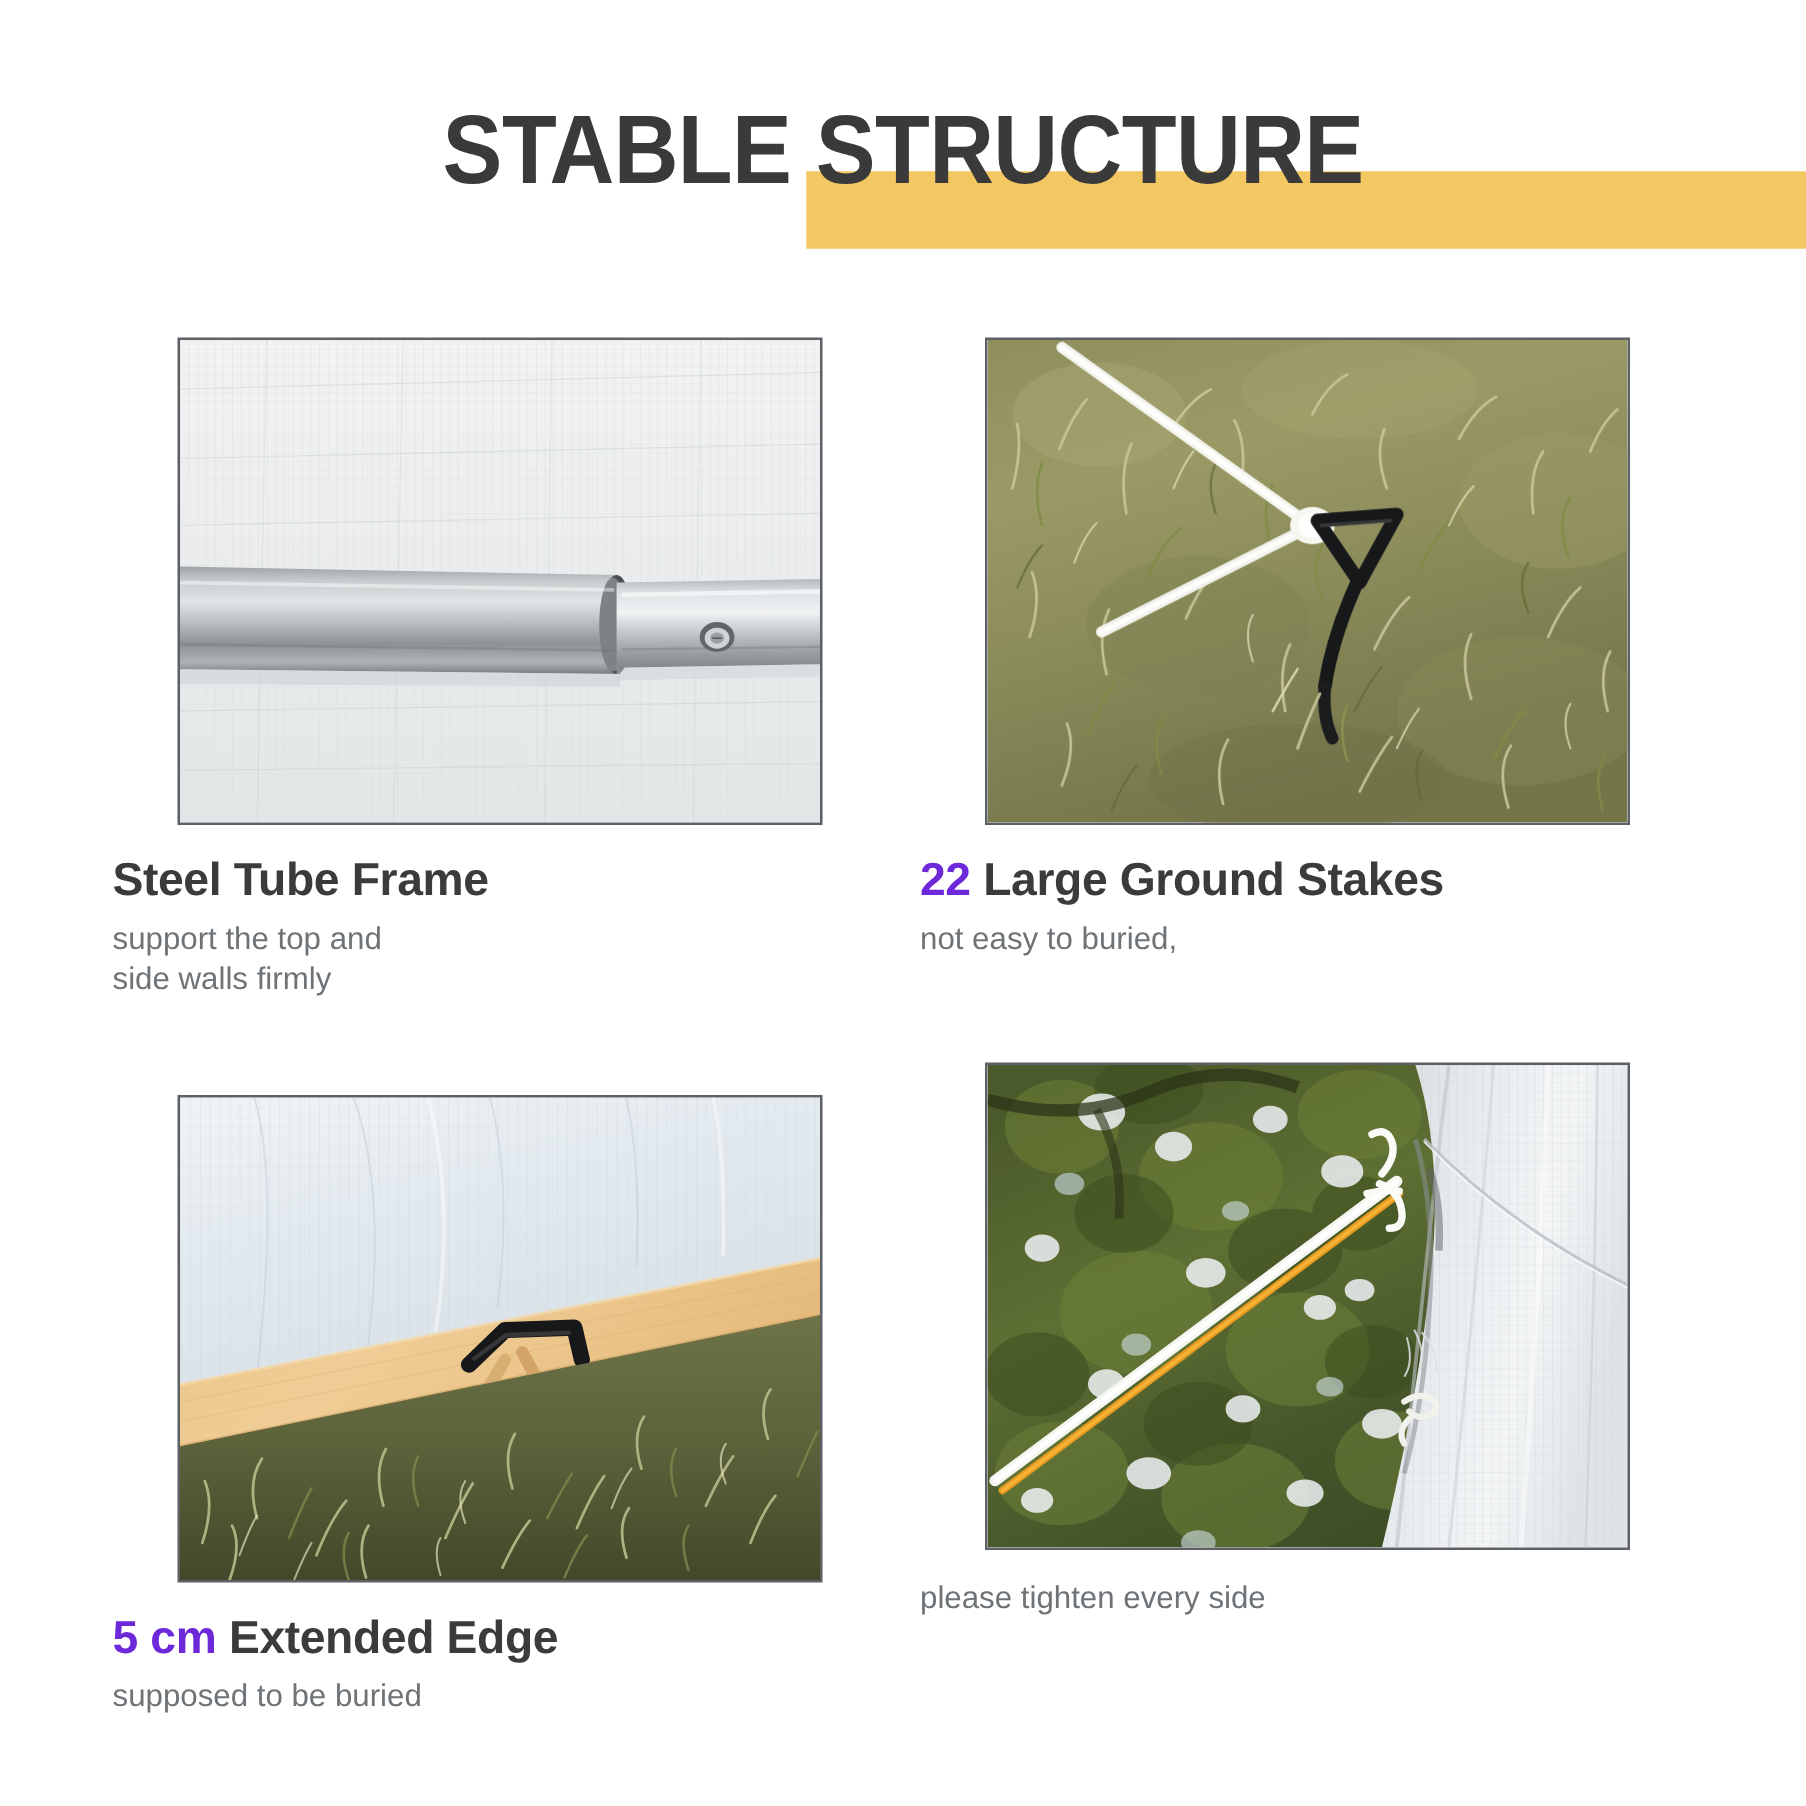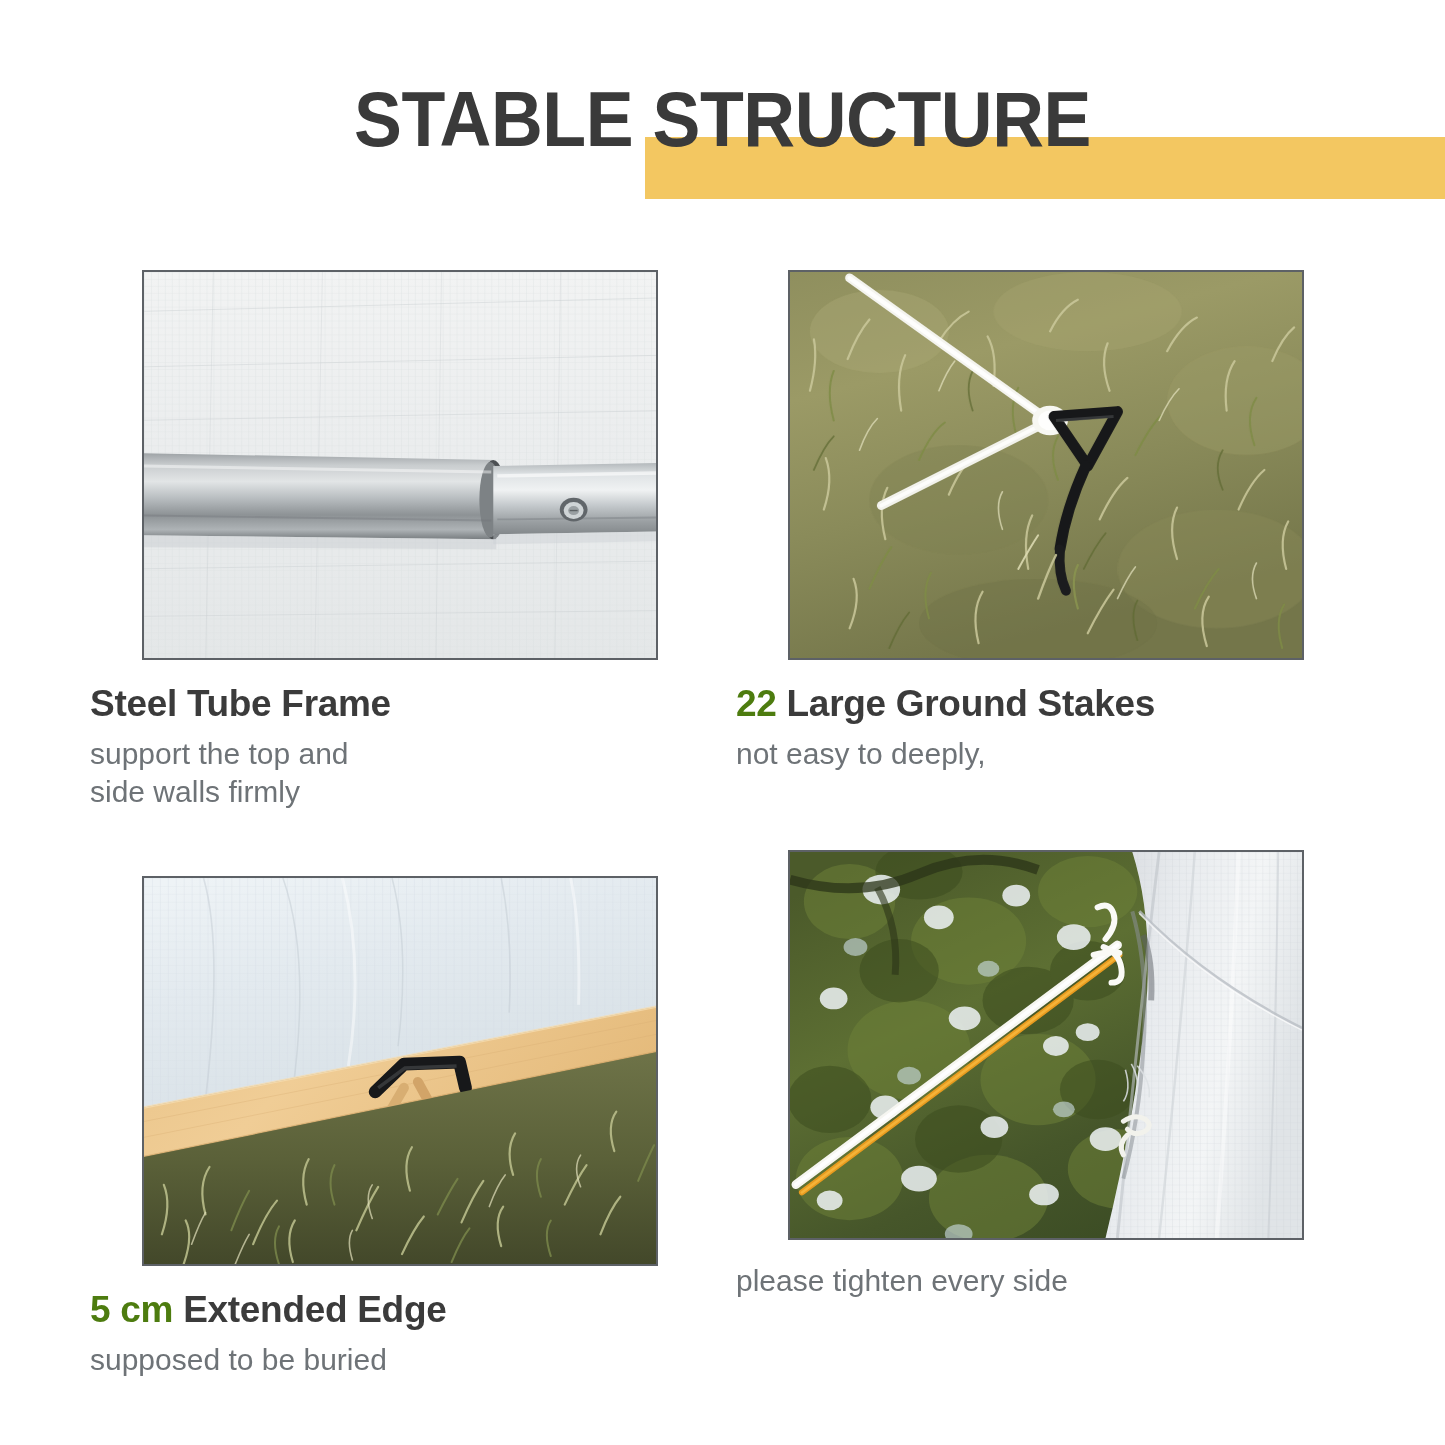--- a/index.html
+++ b/index.html
@@ -81,23 +81,23 @@
     margin-top: 22px;
   }
   .cap-title {
     font-size: 37px;
     font-weight: bold;
     color: #3b3b3b;
     line-height: 1.18;
     letter-spacing: -0.3px;
     white-space: nowrap;
   }
-  .cap-title .num { color: #4d7c0f; }
+  .cap-title .num { color: #6d28d9; }
   .cap-sub {
-    font-size: 30px;
+    font-size: 25px;
     color: #6e7377;
     line-height: 1.28;
     margin-top: 9px;
     font-weight: normal;
   }
   .cap-sub .ln { display: block; white-space: nowrap; }
 </style>
 </head>
 <body>
 
@@ -282,21 +282,21 @@
           <path d="M230 300 q12 -22 20 -34" stroke="#dedcb4" stroke-width="2"></path>
         </g>
       </svg>
     </div>
     <div class="caption">
       <div class="cap-title">
         <span class="num">22</span>
         <span>Large Ground Stakes</span>
       </div>
       <div class="cap-sub">
-        <span class="ln">not easy to deeply,</span>
+        <span class="ln">not easy to buried,</span>
       </div>
     </div>
   </div>
 
   <div class="cell cell-bl">
     <div class="photo-frame">
       <svg viewBox="0 0 516 390" preserveAspectRatio="none">
         <defs>
           <linearGradient id="tarpB" x1="0.1" y1="0" x2="0.6" y2="1">
             <stop offset="0%" stop-color="#eef3f6"></stop>

